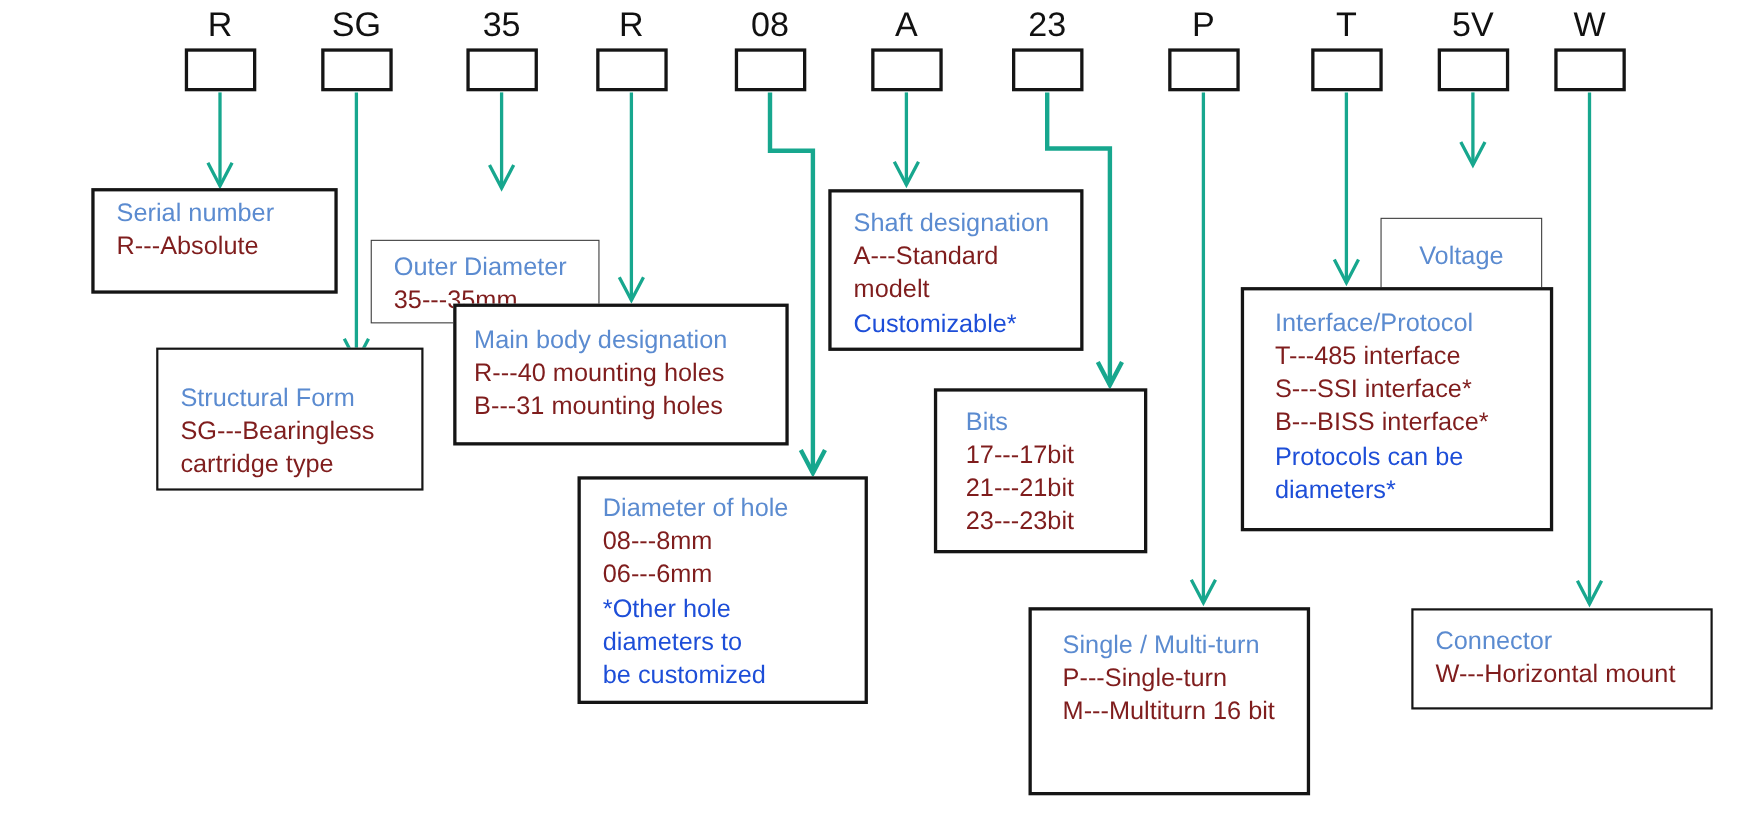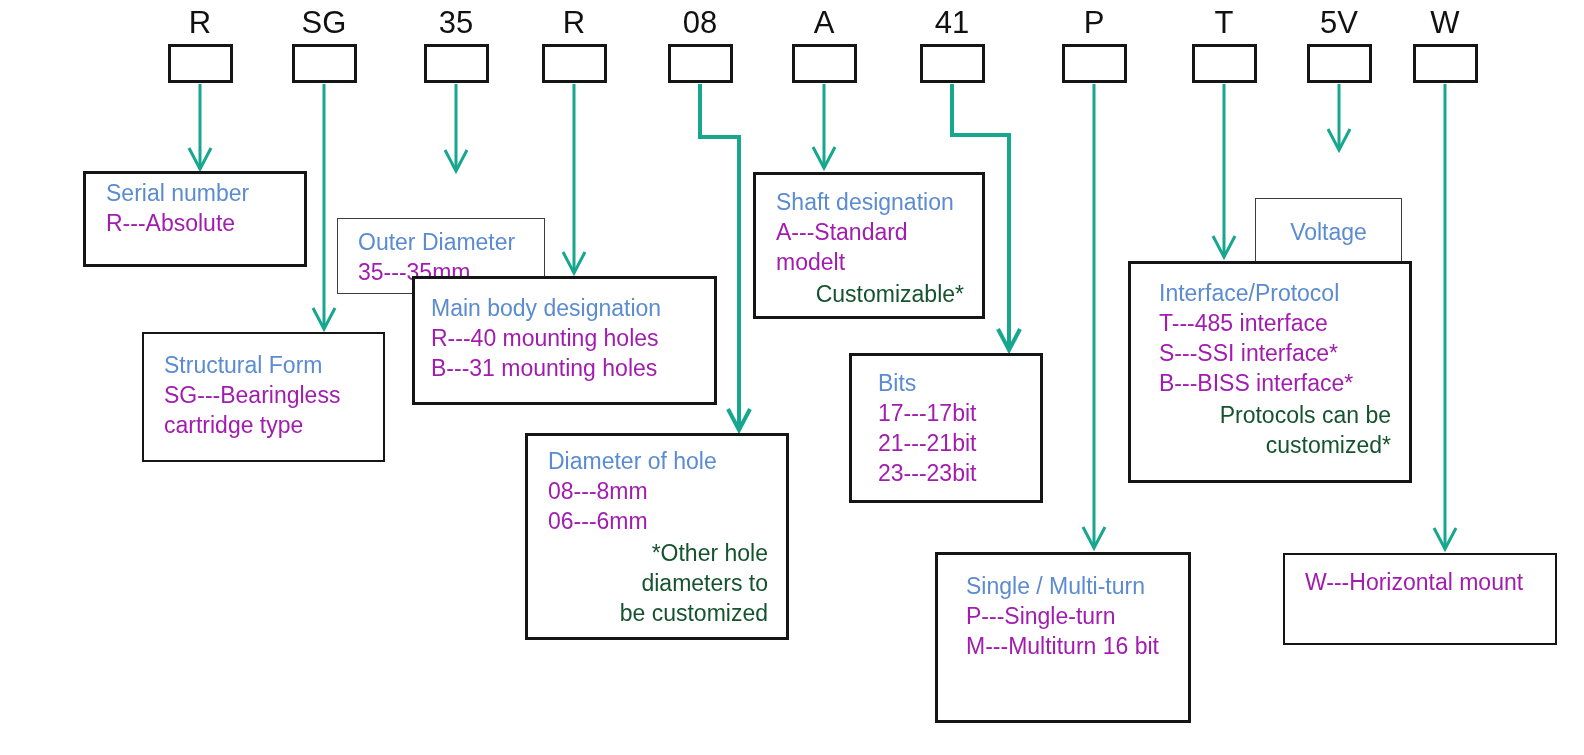--- a/index.html
+++ b/index.html
@@ -20,37 +20,37 @@
     border:3px solid #151515;box-sizing:border-box;background:#fff;
   }
   .desc{
     position:absolute;box-sizing:border-box;
     border:3px solid #151515;background:#fff;
     padding:10px 18px 0 20px;
     font-size:23px;line-height:30px;
   }
   .desc.thin{border-width:1px;border-color:#3d3d3d;margin-top:44px;}
   .desc .title{color:#5b8bd0;white-space:pre-line;}
-  .desc .body{color:#a21caf;white-space:pre-line;}
-  .desc .note{color:#14532d;white-space:pre-line;text-align:right;margin-top:2px;}
+  .desc .body{color:#7f1d1d;white-space:pre-line;}
+  .desc .note{color:#1d4ed8;white-space:pre-line;margin-top:2px;}
   .center-title .title{text-align:center;}
   svg#arrow-layer{position:absolute;left:0;top:0;pointer-events:none;}
 </style>
 </head>
 <body>
 
 <div id="canvas">
 
   <div class="code-label" style="left:135px">R</div>
   <div class="code-label" style="left:259px">SG</div>
   <div class="code-label" style="left:391px">35</div>
   <div class="code-label" style="left:509px">R</div>
   <div class="code-label" style="left:635px">08</div>
   <div class="code-label" style="left:759px">A</div>
-  <div class="code-label" style="left:887px">41</div>
+  <div class="code-label" style="left:887px">23</div>
   <div class="code-label" style="left:1029px">P</div>
   <div class="code-label" style="left:1159px">T</div>
   <div class="code-label" style="left:1274px">5V</div>
   <div class="code-label" style="left:1380px">W</div>
 
   <div class="code-box" style="left:168px"></div>
   <div class="code-box" style="left:292px"></div>
   <div class="code-box" style="left:424px"></div>
   <div class="code-box" style="left:542px"></div>
   <div class="code-box" style="left:668px"></div>
@@ -124,21 +124,21 @@
   <div class="desc" style="left:83px;top:171px;width:224px;height:96px;padding-top:4px">
     <div class="title">Serial number</div>
     <div class="body">R---Absolute</div>
   </div>
 
   <div class="desc thin" style="left:337px;top:174px;width:208px;height:76px;padding-top:8px">
     <div class="title">Outer Diameter</div>
     <div class="body">35---35mm</div>
   </div>
 
-  <div class="desc" style="left:142px;top:332px;width:243px;height:130px;padding-top:16px;border-width:2px">
+  <div class="desc" style="left:142px;top:316px;width:243px;height:130px;padding-top:28px;border-width:2px">
     <div class="title">Structural Form</div>
     <div class="body">SG---Bearingless
 cartridge type</div>
   </div>
 
   <div class="desc" style="left:412px;top:276px;width:305px;height:129px;padding-top:14px;padding-left:16px">
     <div class="title">Main body designation</div>
     <div class="body">R---40 mounting holes
 B---31 mounting holes</div>
   </div>
@@ -175,20 +175,21 @@
   <div class="desc thin center-title" style="left:1255px;top:154px;width:147px;height:72px;padding-top:18px;padding-left:10px;padding-right:10px">
     <div class="title">Voltage</div>
   </div>
 
   <div class="desc" style="left:1128px;top:261px;width:284px;height:222px;padding-top:14px;padding-left:28px">
     <div class="title">Interface/Protocol</div>
     <div class="body">T---485 interface
 S---SSI interface*
 B---BISS interface*</div>
     <div class="note">Protocols can be
-customized*</div>
+diameters*</div>
   </div>
 
   <div class="desc" style="left:1283px;top:553px;width:274px;height:92px;padding-top:12px;border-width:2px">
+    <div class="title">Connector</div>
     <div class="body">W---Horizontal mount</div>
   </div>
 
 </div>
 
 </body></html>

